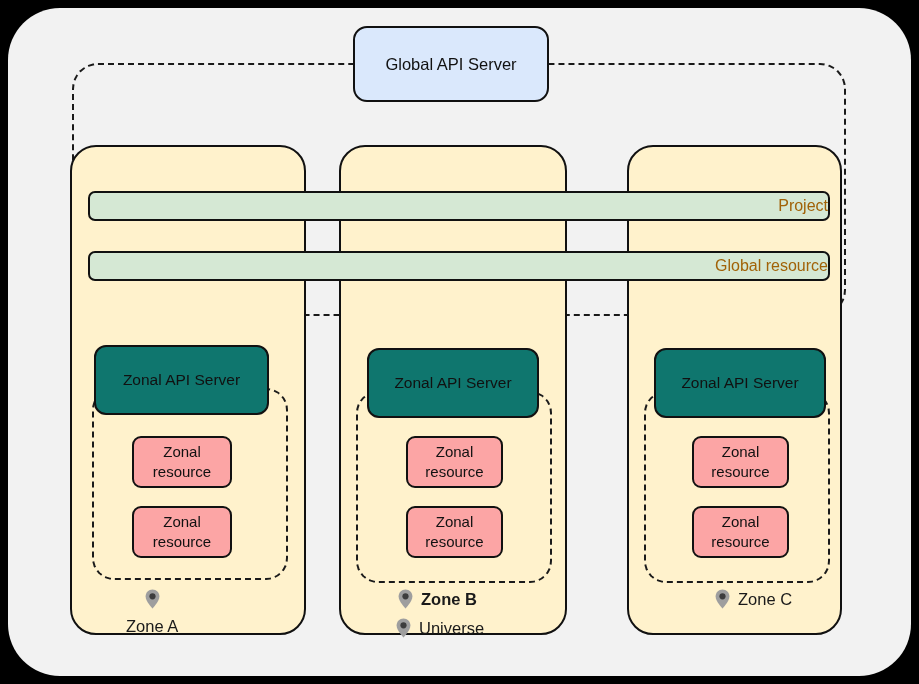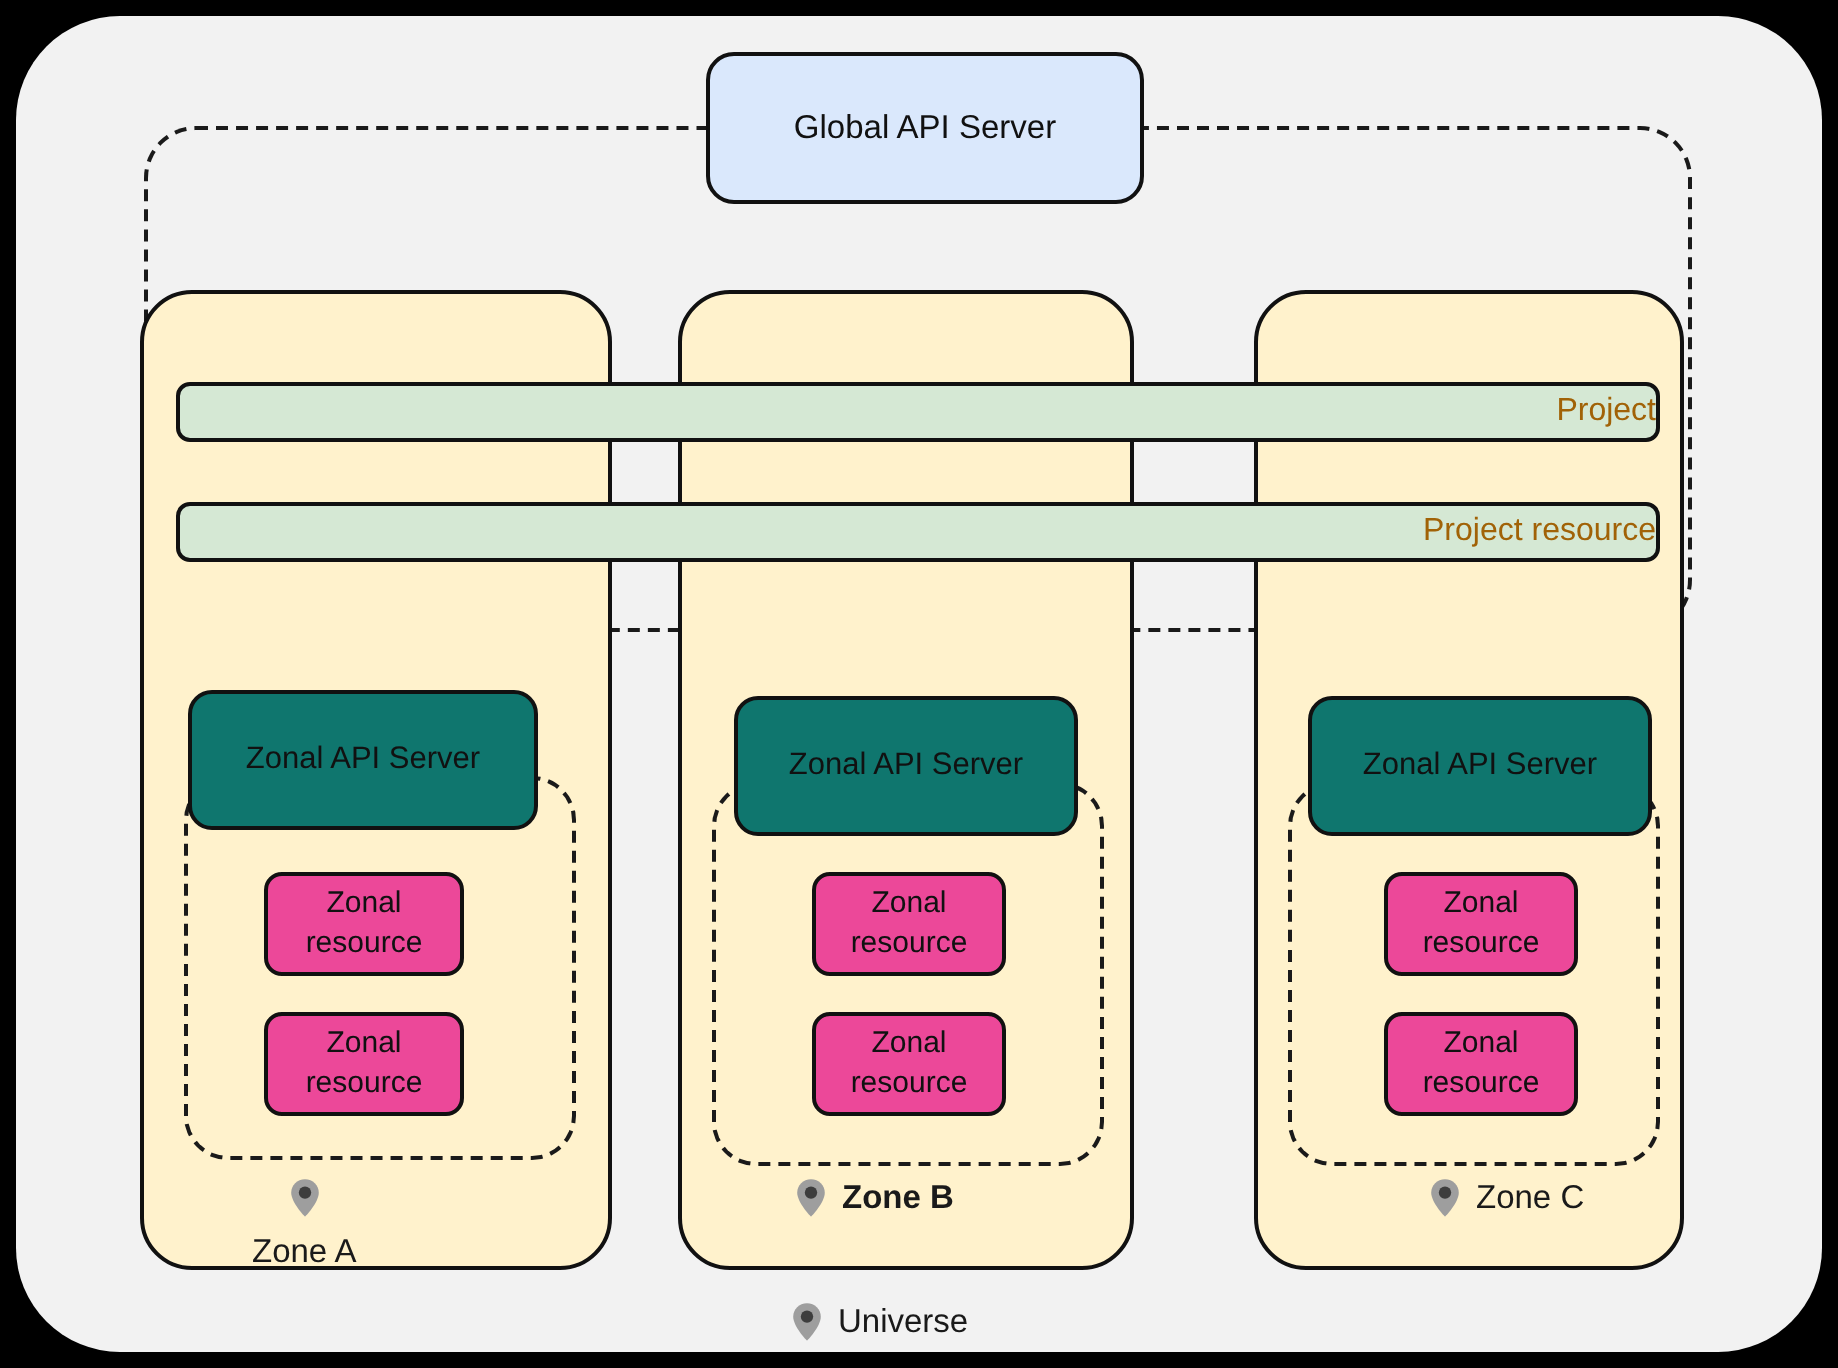--- a/index.html
+++ b/index.html
@@ -42,21 +42,21 @@
     border-radius: 26px;
     box-sizing: border-box;
     background: transparent;
   }
 
   
   .global-api {
     position: absolute;
     left: 353px;
     top: 26px;
-    width: 219px;
+    width: 196px;
     height: 76px;
     background: #DAE8FC;
     border: 2.4px solid #111111;
     border-radius: 14px;
     box-sizing: border-box;
     display: flex;
     align-items: center;
     justify-content: center;
     font-size: 16.5px;
     color: #111111;
@@ -122,21 +122,21 @@
     color: #111111;
     z-index: 7;
   }
   .zonal-api-a { left: 94px;  top: 345px; width: 175px; height: 70px; }
   .zonal-api-b { left: 367px; top: 348px; width: 172px; height: 70px; }
   .zonal-api-c { left: 654px; top: 348px; width: 172px; height: 70px; }
 
   
   .zonal-res {
     position: absolute;
-    background: #ec4899;
+    background: #fca5a5;
     border: 2.4px solid #111111;
     border-radius: 9px;
     box-sizing: border-box;
     display: flex;
     flex-direction: column;
     align-items: center;
     justify-content: center;
     font-size: 15px;
     line-height: 1.34;
     color: #111111;
@@ -157,21 +157,21 @@
     align-items: center;
     gap: 8px;
     font-size: 16.5px;
     color: #1A1A1A;
     z-index: 8;
     white-space: nowrap;
   }
   .zone-label-a { left: 126px; top: 589px; flex-direction: column; }
   .zone-label-b { left: 398px; top: 589px; font-weight: bold; }
   .zone-label-c { left: 715px; top: 589px; }
-  .universe-label { left: 396px; top: 651px; align-items: center; }
+  .universe-label { left: 396px; top: 618px; align-items: center; }
 
   .pin-icon { display: block; flex: 0 0 auto; }
 </style>
 </head>
 <body>
 
 <div id="diagram">
 
   <div class="canvas-panel"></div>
 
@@ -182,21 +182,21 @@
   </div>
 
   <div class="zone zone-a"></div>
   <div class="zone zone-b"></div>
   <div class="zone zone-c"></div>
 
   <div class="global-bar bar-project">
     <span>Project</span>
   </div>
   <div class="global-bar bar-global-resource">
-    <span>Project resource</span>
+    <span>Global resource</span>
   </div>
 
   <div class="zone-inner zone-inner-a"></div>
   <div class="zone-inner zone-inner-b"></div>
   <div class="zone-inner zone-inner-c"></div>
 
   <div class="zonal-api zonal-api-a">
     <span>Zonal API Server</span>
   </div>
   <div class="zonal-api zonal-api-b">

